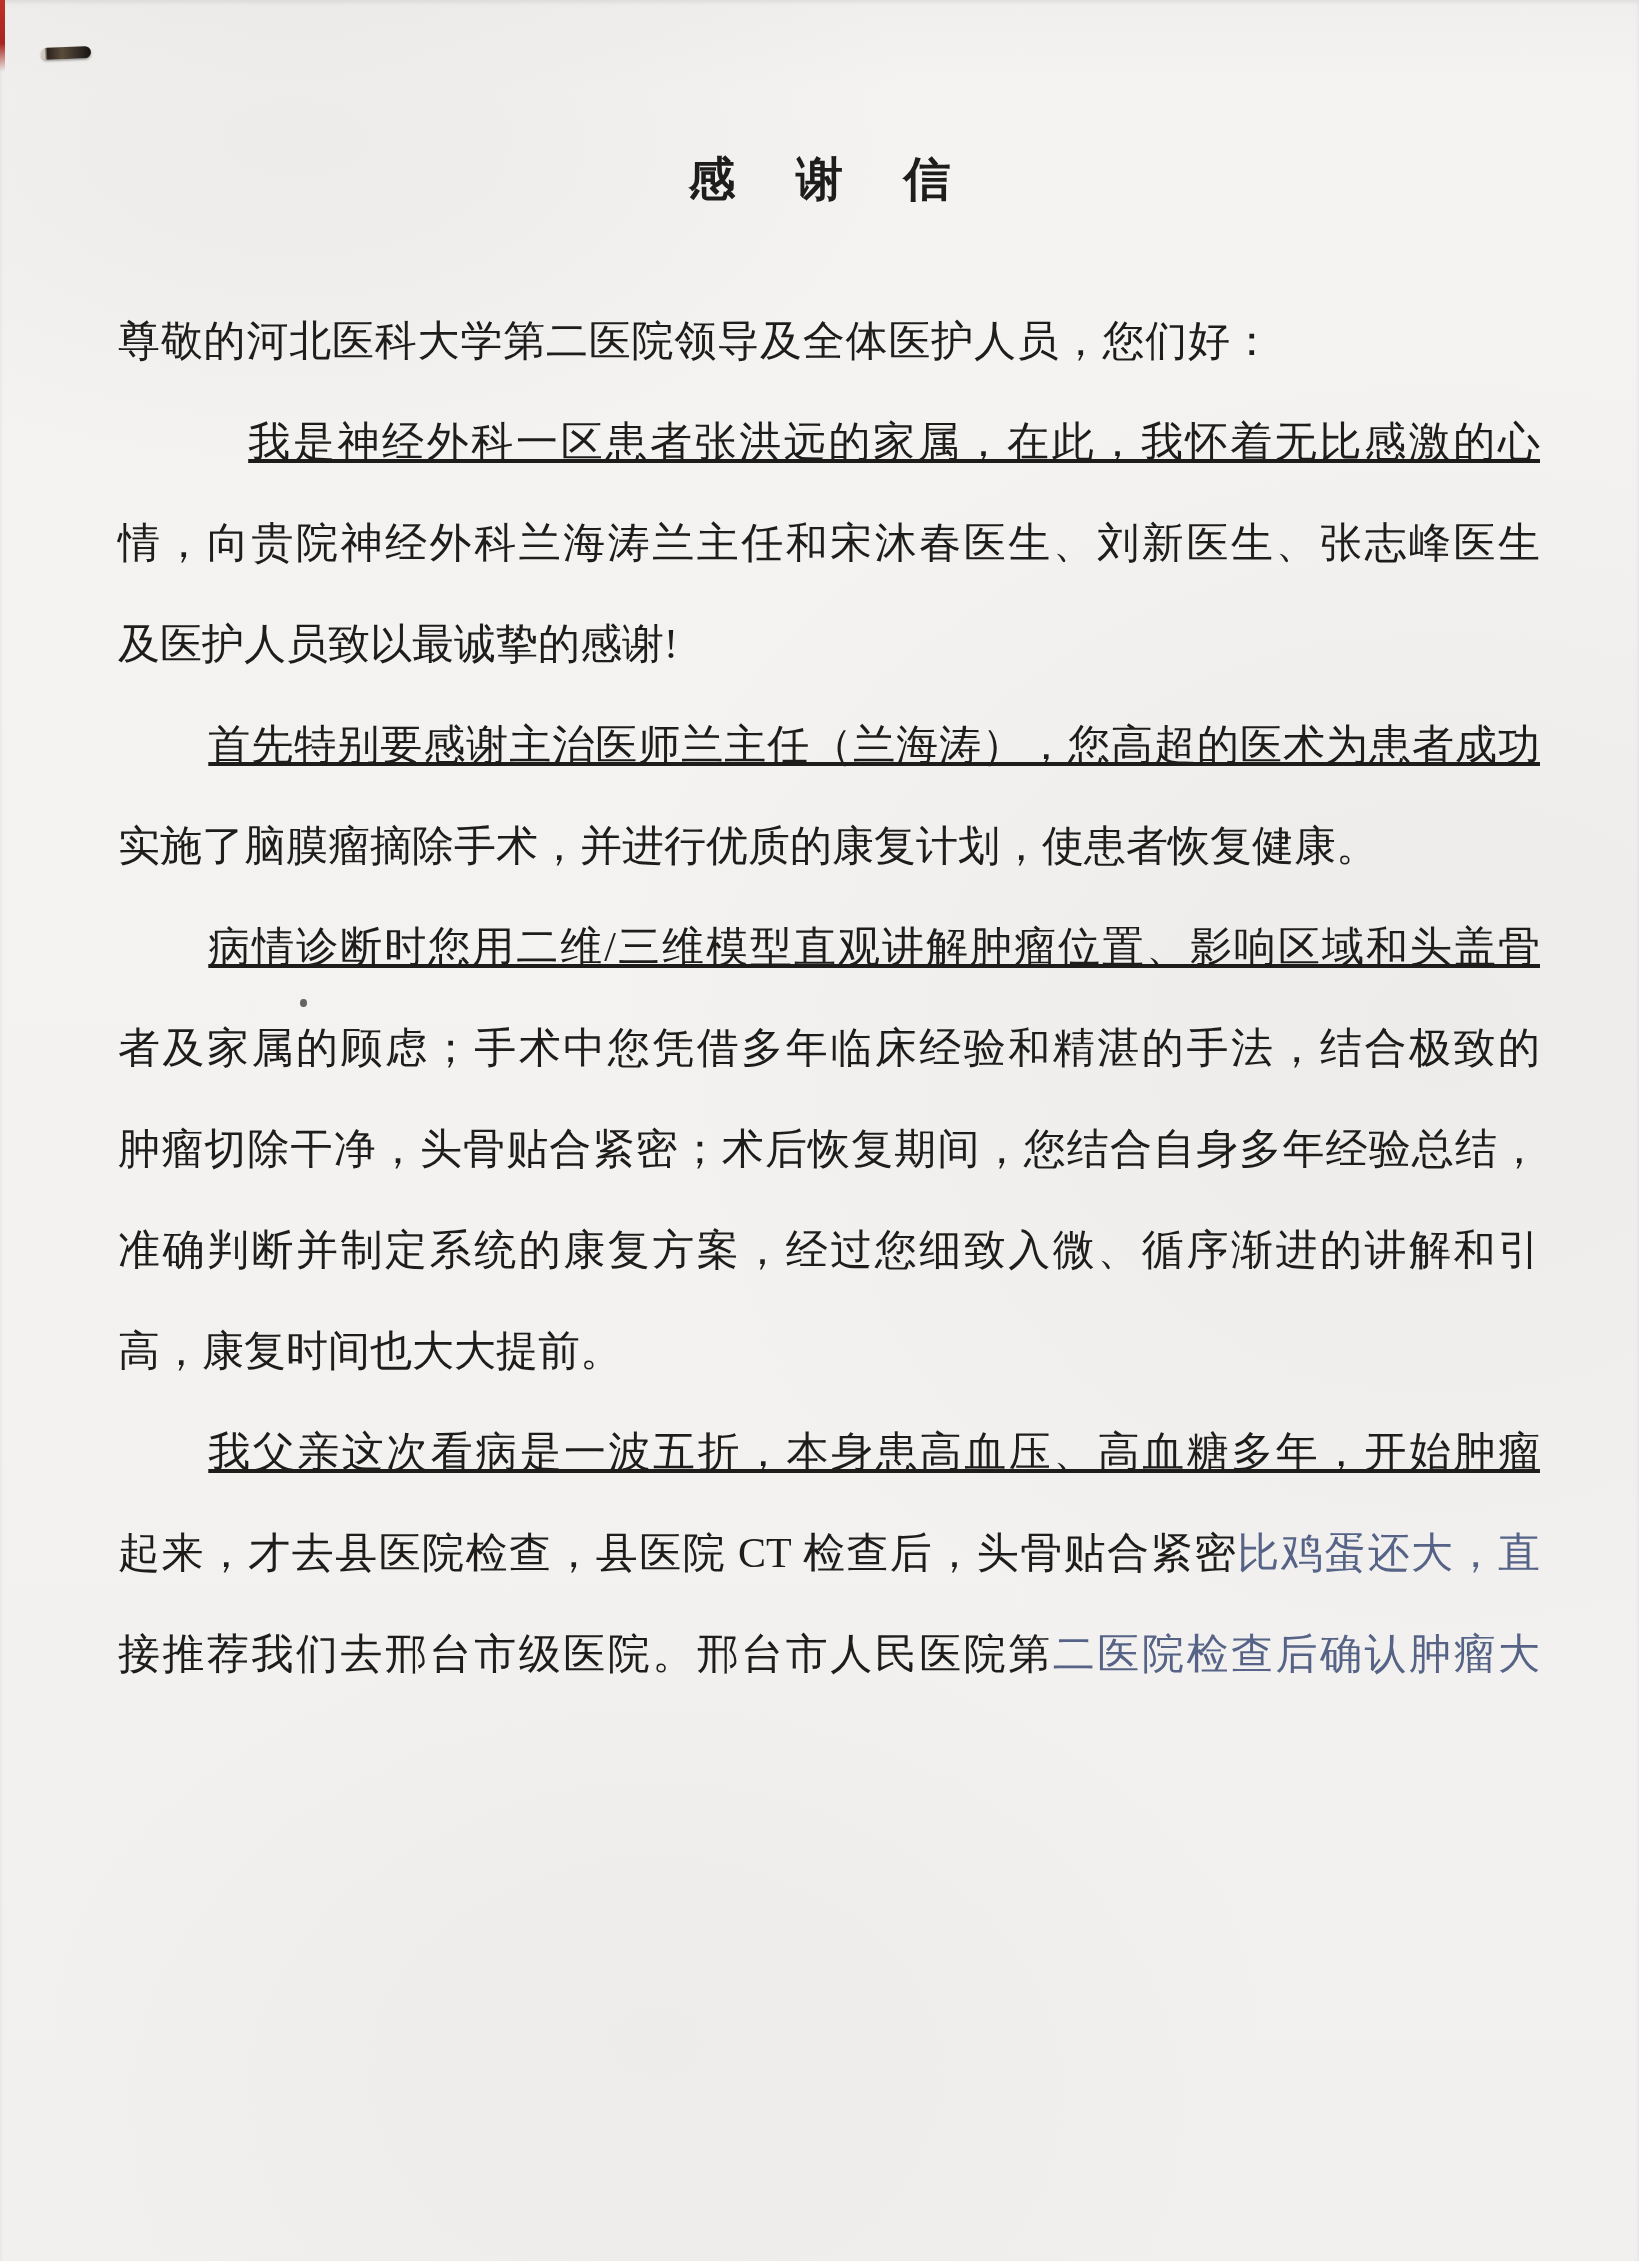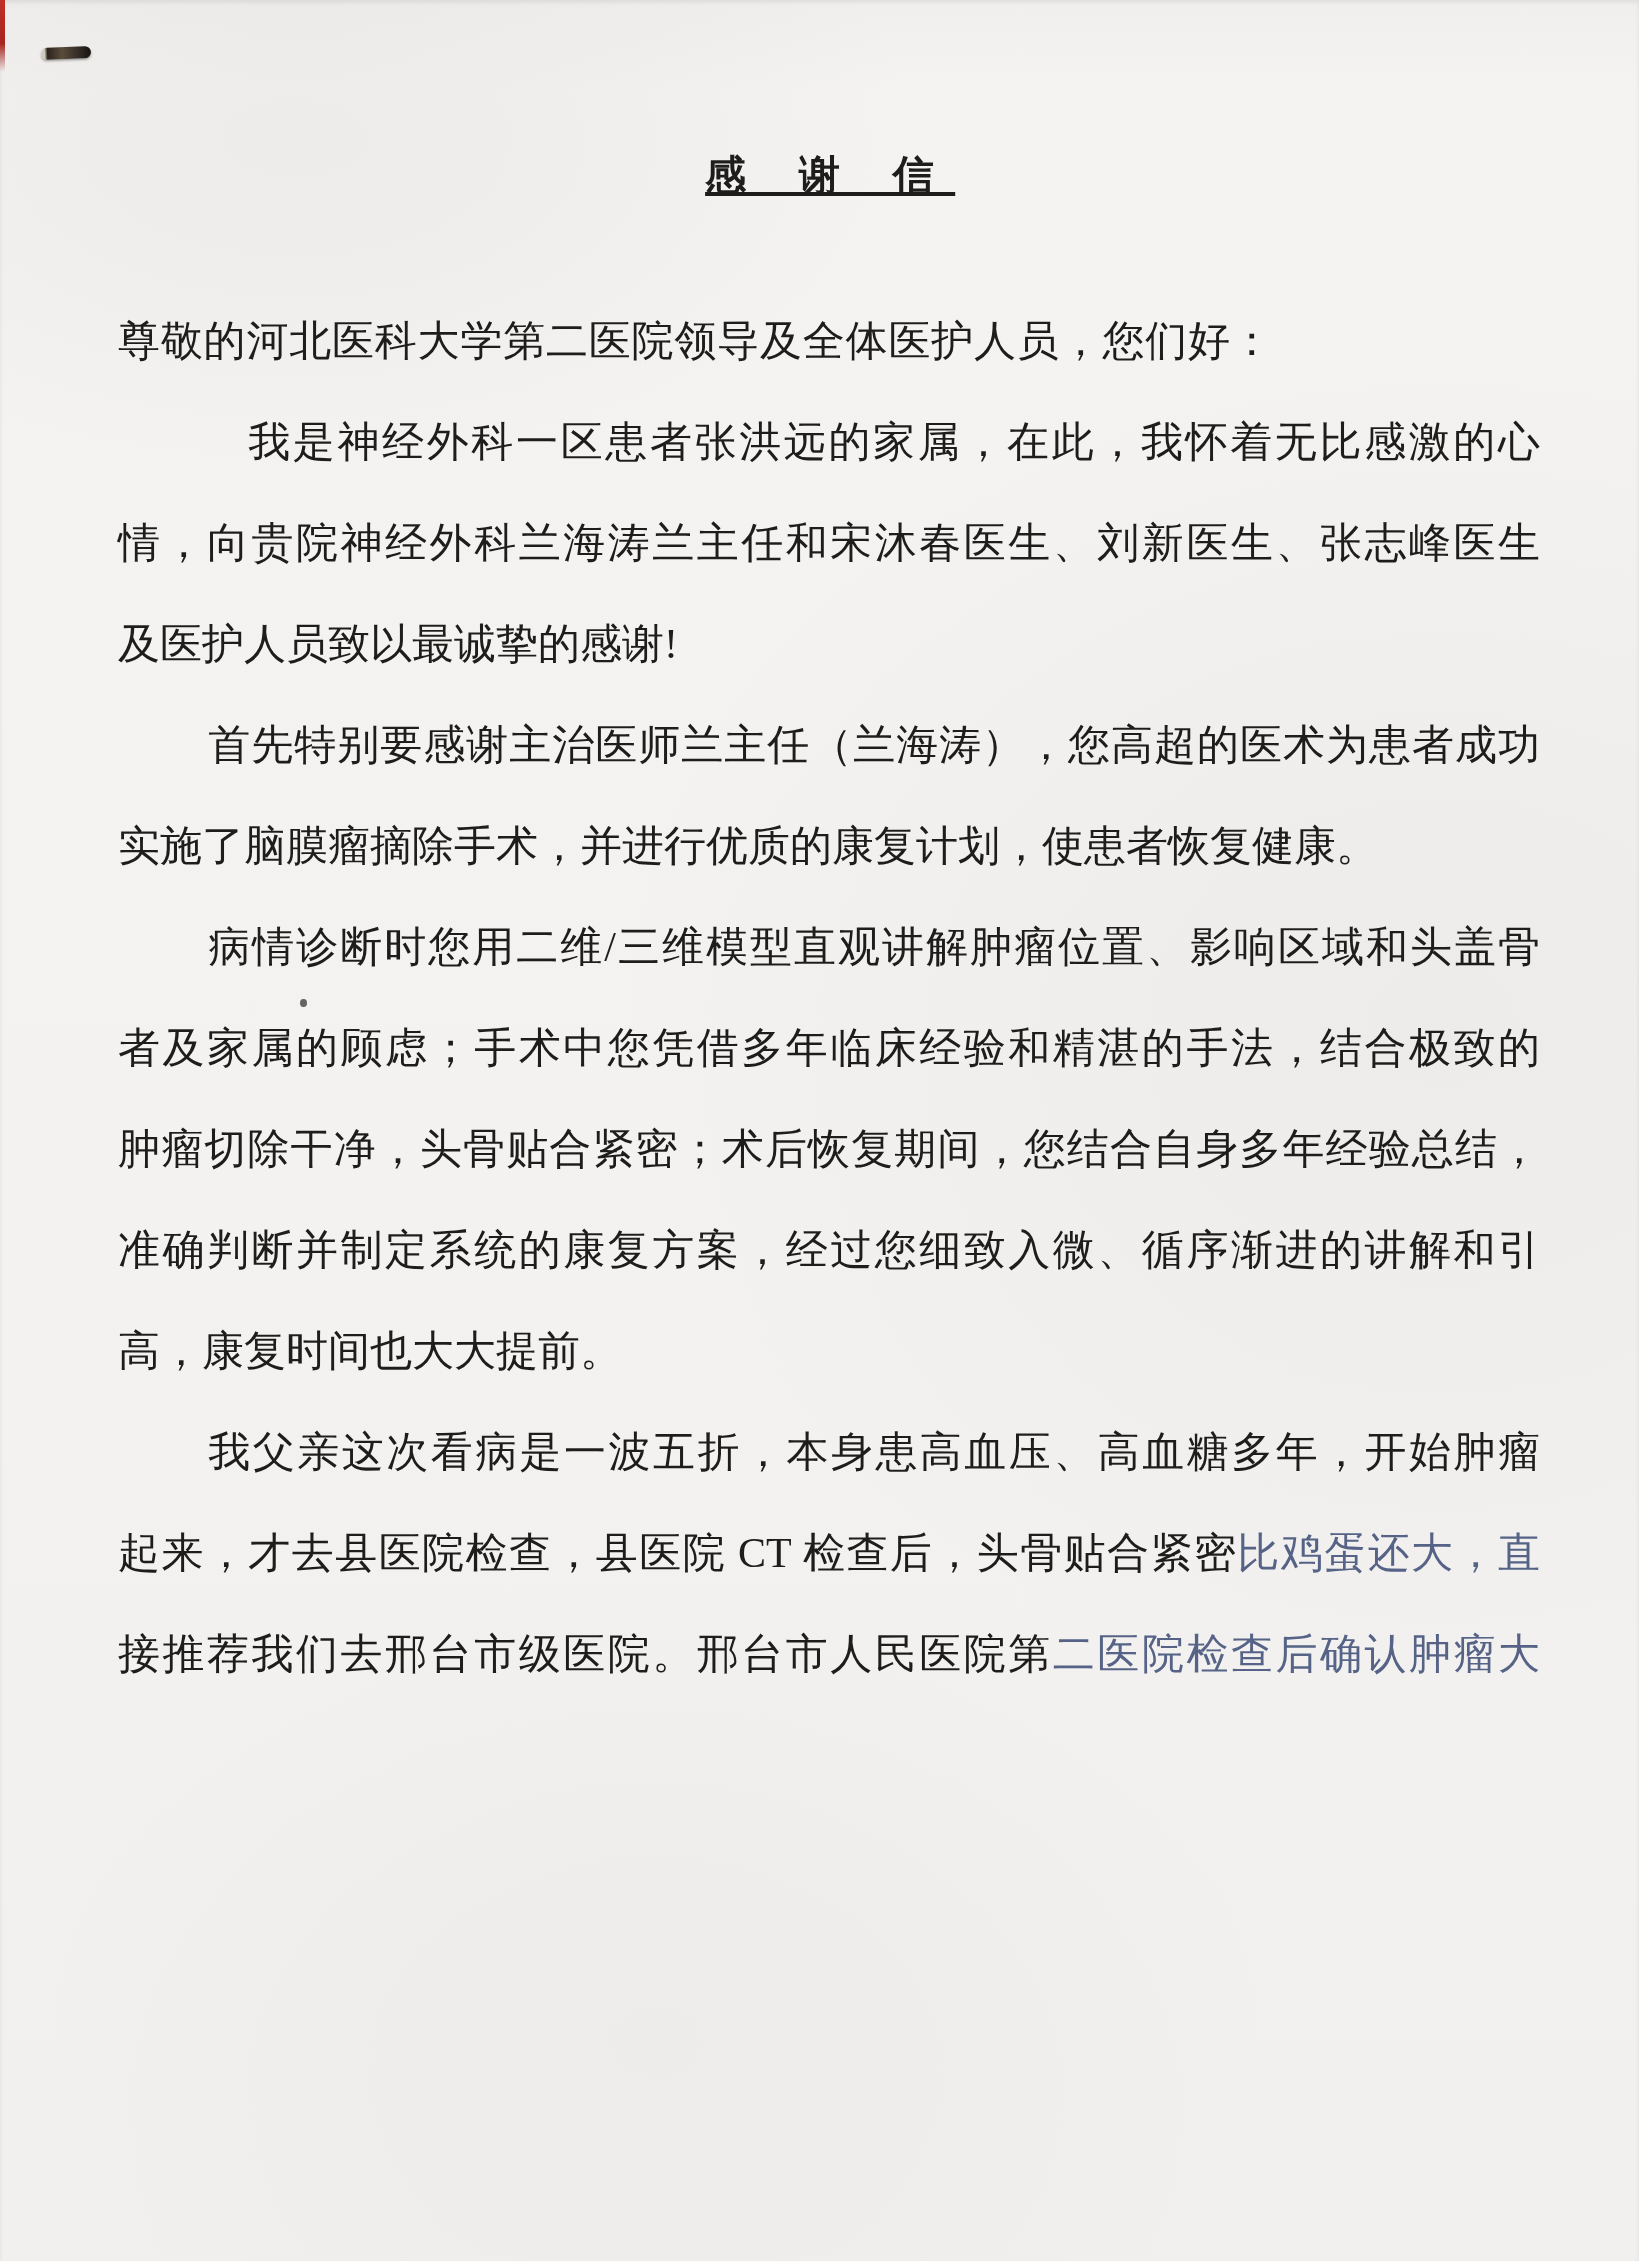--- a/index.html
+++ b/index.html
@@ -46,27 +46,26 @@
     width: 6.8px; height: 8.3px;
     border-radius: 50%;
     background: #4d4a46;
     opacity: .85;
   }
   .title {
     position: absolute;
     left: 0; top: 148px;
     width: 1639px;
     text-align: center;
-    font-size: 41px;
+    font-size: 47px;
     font-weight: 600;
     letter-spacing: 0.52em;
     text-indent: 0.52em; 
     color: var(--ink, #1f1d1b);
     white-space: nowrap;
-    text-decoration: underline;
   }
   .letter-body {
     position: absolute;
     left: 118px; top: 291px;
     width: 1422px;
     font-size: 42px;
     color: var(--ink, #1f1d1b);
   }
   .line {
     height: 101px;
@@ -74,21 +73,21 @@
     white-space: nowrap;
     text-align: justify;
     text-align-last: justify;
     text-justify: inter-character;
   }
   .line.short {
     text-align: left;
     text-align-last: left;
   }
   .salutation { letter-spacing: 0.8px; }
-  .para .line.first { text-indent: 2.15em; }
+  .para .line.first { text-indent: 2.15em; text-decoration: underline; }
   .para.p0 .line.first { text-indent: 3.1em; }
   .faded {
     color: var(--faded-ink, #49587e);
     opacity: 0.92;
     font-family: Liberation Mono, monospace;
   }
 </style>
 </head>
 <body>
 

